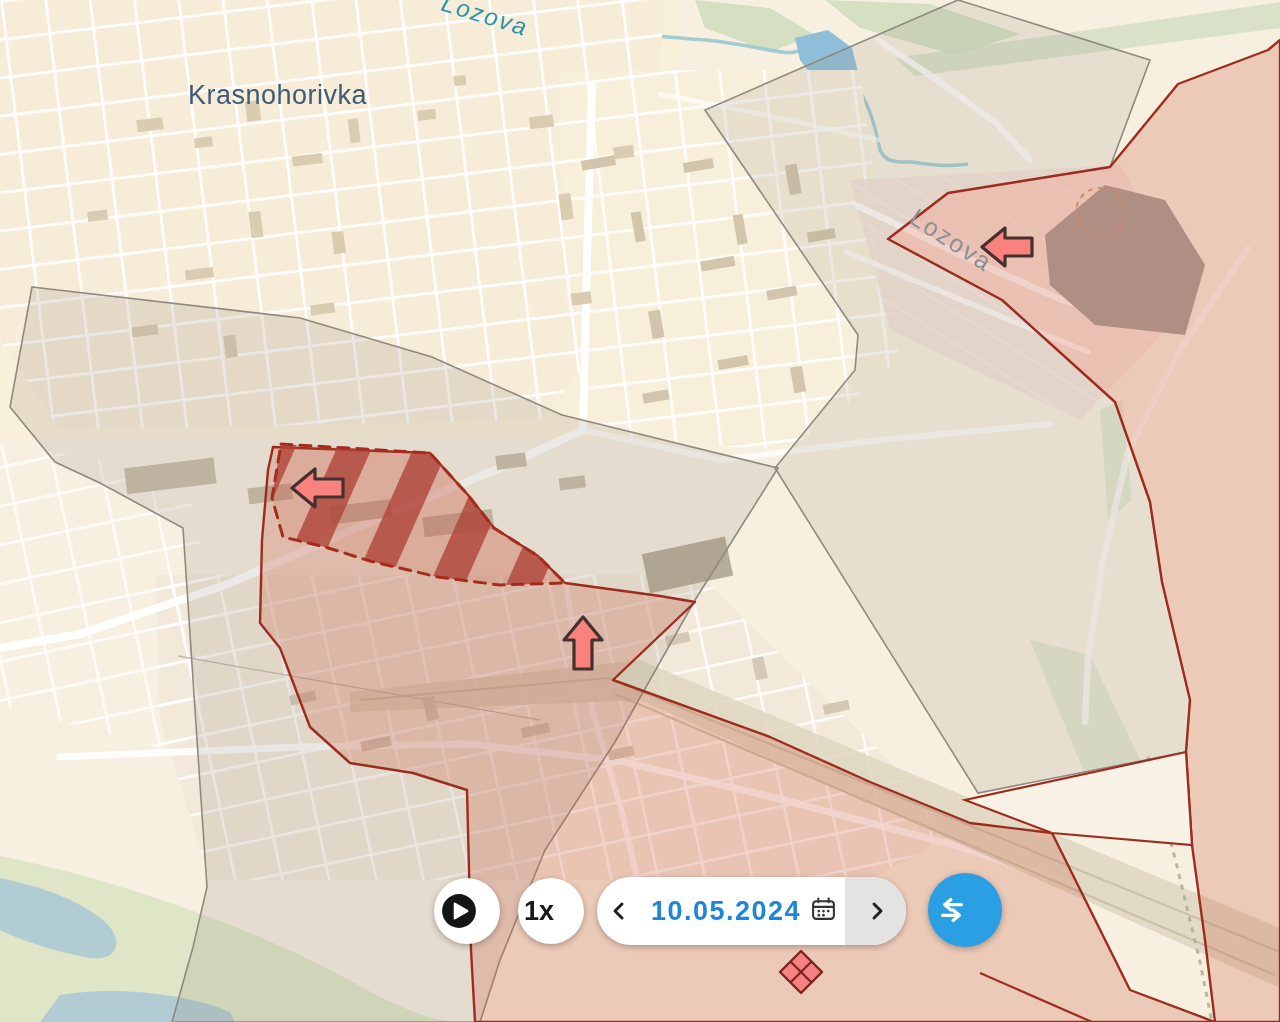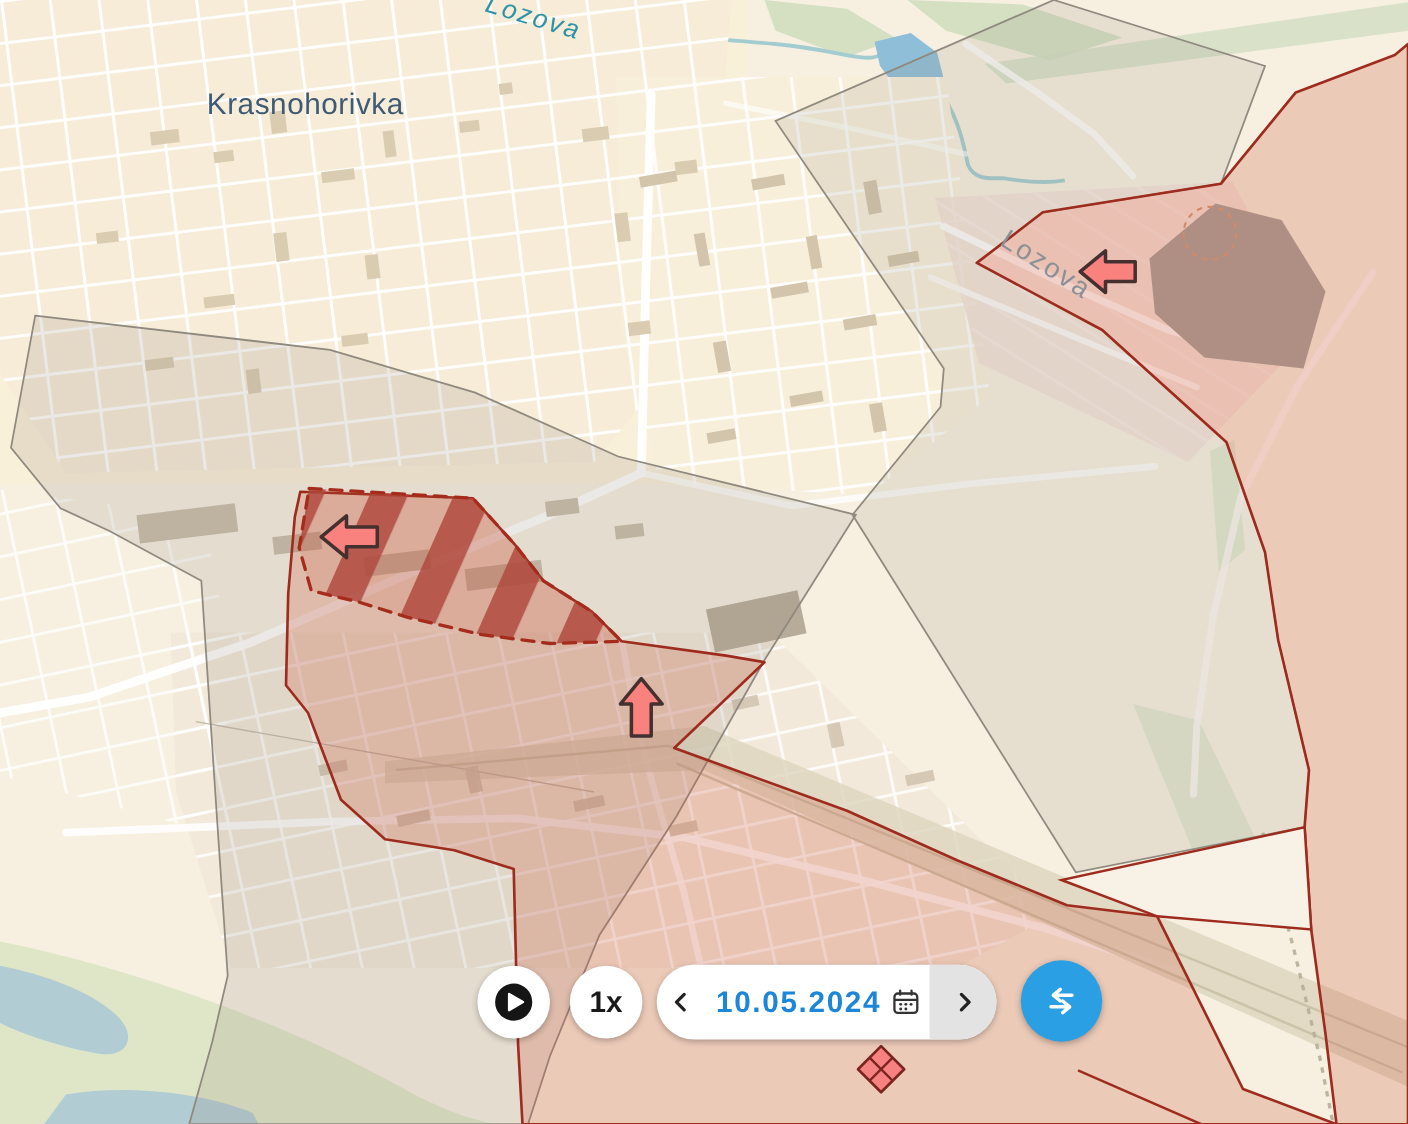--- a/index.html
+++ b/index.html
@@ -2,27 +2,27 @@
 <html><head>
 <meta charset="utf-8">
 <style>
   html,body{margin:0;padding:0;background:#fff;}
   #app{position:relative;width:1280px;height:1022px;overflow:hidden;background:#f7f0e1;
        font-family:"Liberation Sans",sans-serif;}
   #map{position:absolute;left:0;top:0;}
   .controls{position:absolute;left:0;top:0;width:100%;height:100%;pointer-events:none;}
   .controls *{pointer-events:auto;}
   .circle-btn{position:absolute;border-radius:50%;background:#fff;display:flex;align-items:center;
-      justify-content:center;box-shadow:0 2px 6px rgba(0,0,0,.28);cursor:pointer;border:none;}
+      justify-content:flex-start;box-shadow:0 2px 6px rgba(0,0,0,.28);cursor:pointer;border:none;}
   #play-btn{left:434px;top:878px;width:66px;height:66px;}
   #speed-btn{left:518px;top:878px;width:66px;height:66px;font-size:27px;font-weight:700;color:#1a1a1a;}
   #date-pill{position:absolute;left:597px;top:877px;width:309px;height:68px;background:#fff;
       border-radius:34px;box-shadow:0 2px 6px rgba(0,0,0,.28);display:flex;align-items:center;overflow:hidden;}
   .pill-nav{width:46px;height:100%;display:flex;align-items:center;justify-content:center;cursor:pointer;background:transparent;border:none;}
-  .pill-center{flex:1;display:flex;align-items:center;justify-content:center;gap:9px;cursor:pointer;}
+  .pill-center{flex:1;display:flex;align-items:flex-start;justify-content:center;gap:9px;cursor:pointer;}
   #date-text{font-size:27px;font-weight:700;color:#1d86d8;letter-spacing:1.5px;}
   #next-section{width:61px;height:100%;background:#e3e3e3;display:flex;align-items:center;
       justify-content:center;border-radius:0 34px 34px 0;cursor:pointer;border:none;}
   #compare-btn{left:928px;top:873px;width:74px;height:74px;background:#2a9fe3;box-shadow:0 2px 7px rgba(0,0,0,.3);}
   text{font-family:"Liberation Sans",sans-serif;}
 </style>
 </head>
 <body>
 
 <div id="app">

